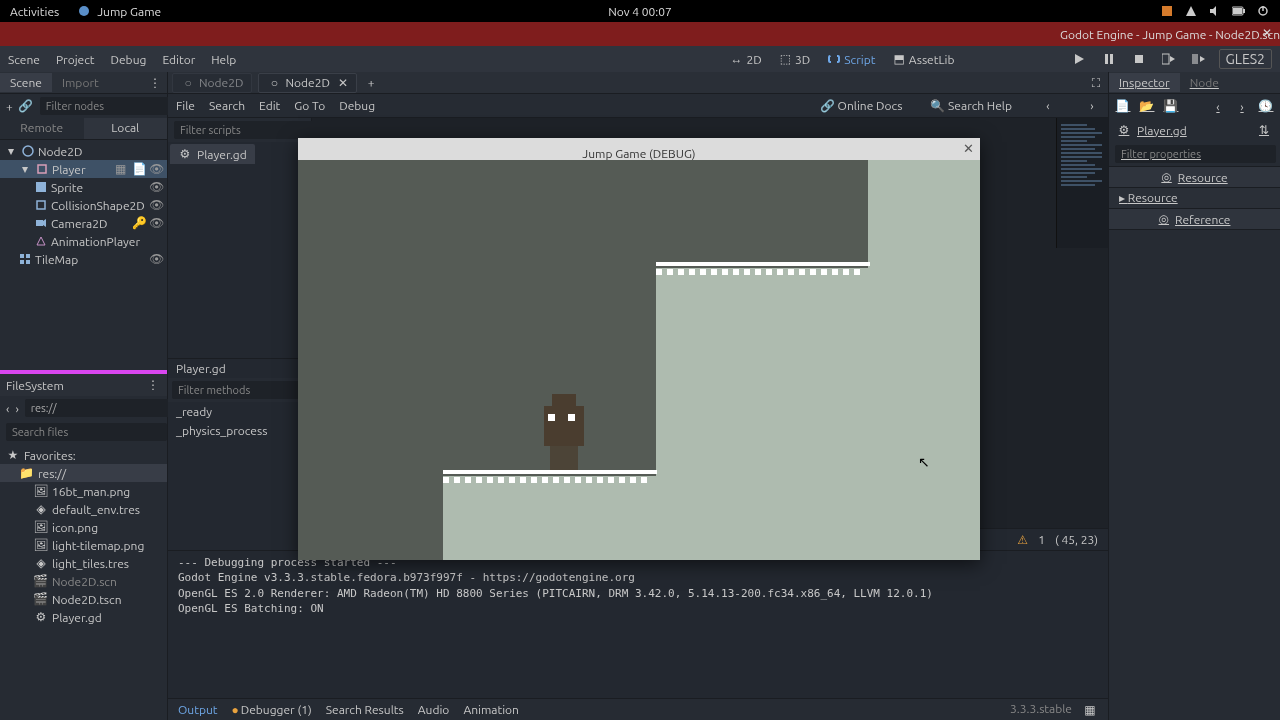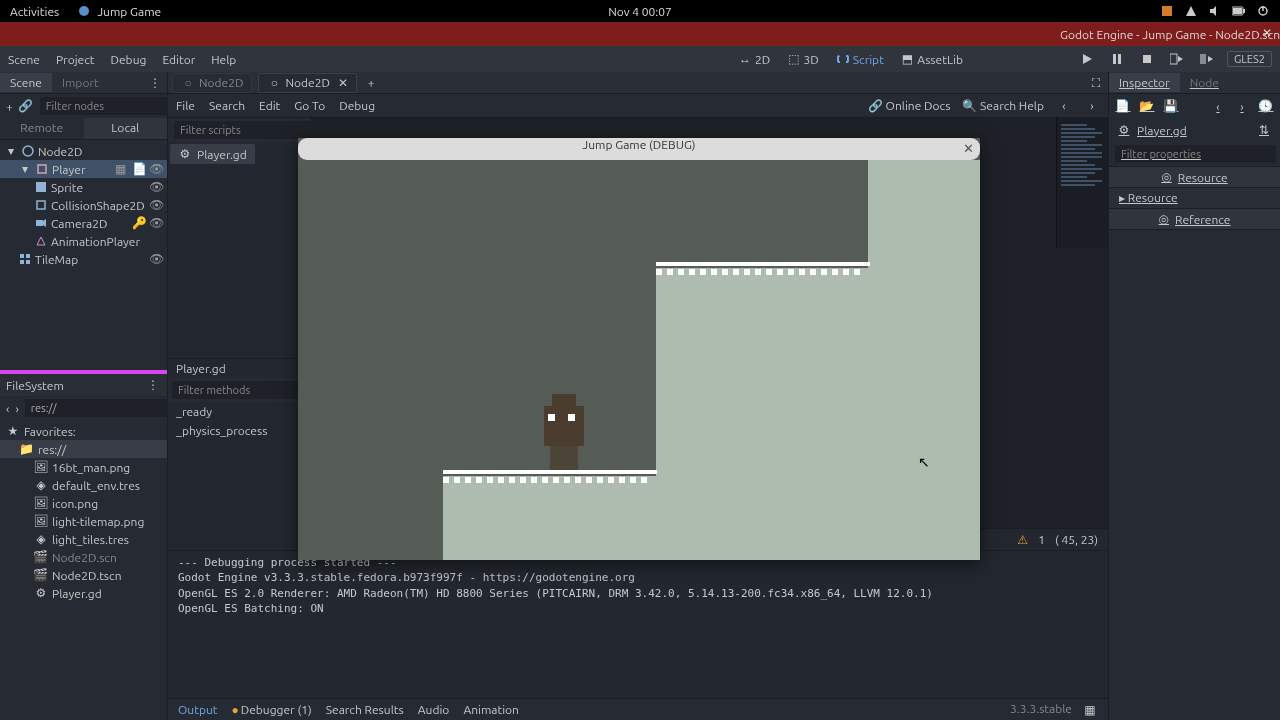--- a/index.html
+++ b/index.html
@@ -16,21 +16,21 @@
 .window { position: absolute; top: 22px; left: 0; right: 0; bottom: 0; background: #262b33; display: flex; flex-direction: column; }
 .titlebar { height: 24px; background: #7f1d1d; color: #ddd; display: flex; align-items: center; justify-content: flex-end; font-size: 12px; position: relative; }
 .titlebar .close { position: absolute; right: 8px; top: 4px; cursor: pointer; }
 
 
 .menubar { height: 26px; background: #2f343d; display: flex; align-items: center; padding: 0 8px; gap: 16px; color: #c7c7c7; }
 .menubar .right { margin-left: auto; display: flex; gap: 10px; align-items: center; }
 .menubar .mode { display: flex; align-items: center; gap: 4px; padding: 2px 4px; }
 .menubar .mode.active { color: #6fa8e8; text-align: center; }
 .play-btn { width: 20px; height: 18px; display: flex; align-items: center; justify-content: center; }
-.gles { border: 1px solid #555; padding: 1px 6px; font-size: 11px; border-radius: 2px; }
+.gles { border: 1px solid #555; padding: 1px 6px; font-size: 14px; border-radius: 2px; }
 
 
 .editor-body { flex: 1; display: flex; min-height: 0; }
 .left-col { width: 168px; background: #262b33; display: flex; flex-direction: column; border-right: 1px solid #1a1d22; }
 .center-col { flex: 1; display: flex; flex-direction: column; min-width: 0; }
 .right-col { width: 172px; background: #262b33; border-left: 1px solid #1a1d22; display: flex; flex-direction: column; text-decoration: underline; }
 
 
 .dock-tabs { height: 22px; display: flex; align-items: center; background: #2a2f37; border-bottom: 1px solid #1a1d22; }
 .dock-tab { padding: 3px 10px; color: #c7c7c7; cursor: pointer; }
@@ -71,21 +71,21 @@
 
 .center-tabs { height: 22px; background: #2a2f37; display: flex; align-items: center; border-bottom: 1px solid #1a1d22; padding: 0 4px; gap: 6px; }
 .scene-tab { display: flex; align-items: center; gap: 4px; padding: 2px 8px; background: #262b33; border: 1px solid #3a3f48; border-radius: 2px; cursor: pointer; }
 .scene-tab.inactive { opacity: 0.55; }
 
 
 .script-area { flex: 1; display: flex; min-height: 0; position: relative; }
 .script-left { width: 144px; background: #232830; border-right: 1px solid #1a1d22; display: flex; flex-direction: column; }
 .script-main { flex: 1; background: #1e2228; display: flex; flex-direction: column; min-width: 0; }
 .script-menubar { height: 24px; display: flex; align-items: center; padding: 0 8px; gap: 14px; background: #262b33; border-bottom: 1px solid #1a1d22; }
-.script-menubar .right { margin-left: auto; display: flex; gap: 12px; align-items: center; }
+.script-menubar .right { margin-left: auto; display: flex; gap: 28px; align-items: center; }
 .code-line { padding: 4px 10px; font-family: "DejaVu Sans Mono", monospace; font-size: 12px; display: flex; gap: 14px; }
 .code-line .ln { color: #6a7078; width: 24px; text-align: right; }
 .code-line .gutter { color: #6a7078; }
 .code-line .code { color: #98bdd9; }
 .code-line .code .sp { color: #8fb3d9; }
 .script-tab { background: #383d47; padding: 3px 8px; display: flex; align-items: center; gap: 5px; margin: 2px 2px 0 2px; width: fit-content; border-radius: 2px 2px 0 0;}
 .method-list { border-top: 1px solid #1a1d22; }
 .method-row { padding: 3px 8px; }
 
 
@@ -113,21 +113,21 @@
 
 
 .minimap { position: absolute; right: 0; top: 0; width: 52px; height: 130px; background: #1a1e24; border-left: 1px solid #111; padding: 4px; }
 .minimap .mline { height: 2px; margin: 2px 0; background: #3e5166; }
 .minimap .mline.s { width: 60%; }
 .minimap .mline.m { width: 80%; }
 .minimap .mline.l { width: 95%; }
 
 
 .game-window { position: absolute; left: 298px; top: 138px; width: 682px; height: 422px; background: #555b55; box-shadow: 0 4px 18px rgba(0,0,0,0.6); z-index: 50; }
-.game-titlebar { height: 22px; background: #dcdcdc; color: #333; display: flex; align-items: flex-start; justify-content: center; font-size: 12px; position: relative; border-radius: 9px; }
+.game-titlebar { height: 22px; background: #dcdcdc; color: #333; display: flex; align-items: flex-end; justify-content: center; font-size: 12px; position: relative; }
 .game-titlebar .gclose { position: absolute; right: 6px; top: 3px; color: #555; cursor: pointer; font-size: 13px; }
 .game-viewport { position: relative; width: 100%; height: calc(100% - 22px); background: #555b55; overflow: hidden; }
 .sky { position: absolute; background: #aebbaf; }
 .platform-edge { position: absolute; height: 4px; background: #fff; }
 .platform-dots { position: absolute; height: 10px; display: flex; }
 .platform-dots span { width: 6px; height: 6px; background: #fff; margin-right: 5px; margin-top: 3px; }
 .player-char { position: absolute; width: 40px; height: 76px; }
 .player-head { position: absolute; top: 0; left: 8px; width: 24px; height: 12px; background: #4a3d2f; }
 .player-body { position: absolute; top: 12px; left: 0; width: 40px; height: 40px; background: #4a3d2f; }
 .player-legs { position: absolute; top: 52px; left: 6px; width: 28px; height: 24px; background: #4a3d2f; opacity: 0.78; }
@@ -345,20 +345,24 @@
         <div class="fs-header">
           <span>FileSystem</span>
           <span class="icon-btn" style="margin-left:auto">⋮</span>
         </div>
         <div class="toolbar-row">
           <span class="icon-btn">‹</span>
           <span class="icon-btn">›</span>
           <input class="filter-input" style="flex: 1 1 0%;" value="res://">
           <span class="icon-btn">☰</span>
         </div>
+        <div class="toolbar-row">
+          <input class="filter-input" placeholder="Search files" style="">
+          <span class="icon-btn">🔍</span>
+        </div>
         <div class="fs-body">
           <div class="fs-row">
               <span class="file-ico">★</span>
               <span>Favorites:</span>
             </div>
           <div class="fs-row fs-indent-1 selected">
               <span class="file-ico">📁</span>
               <span>res://</span>
             </div>
           <div class="fs-row fs-indent-2">

